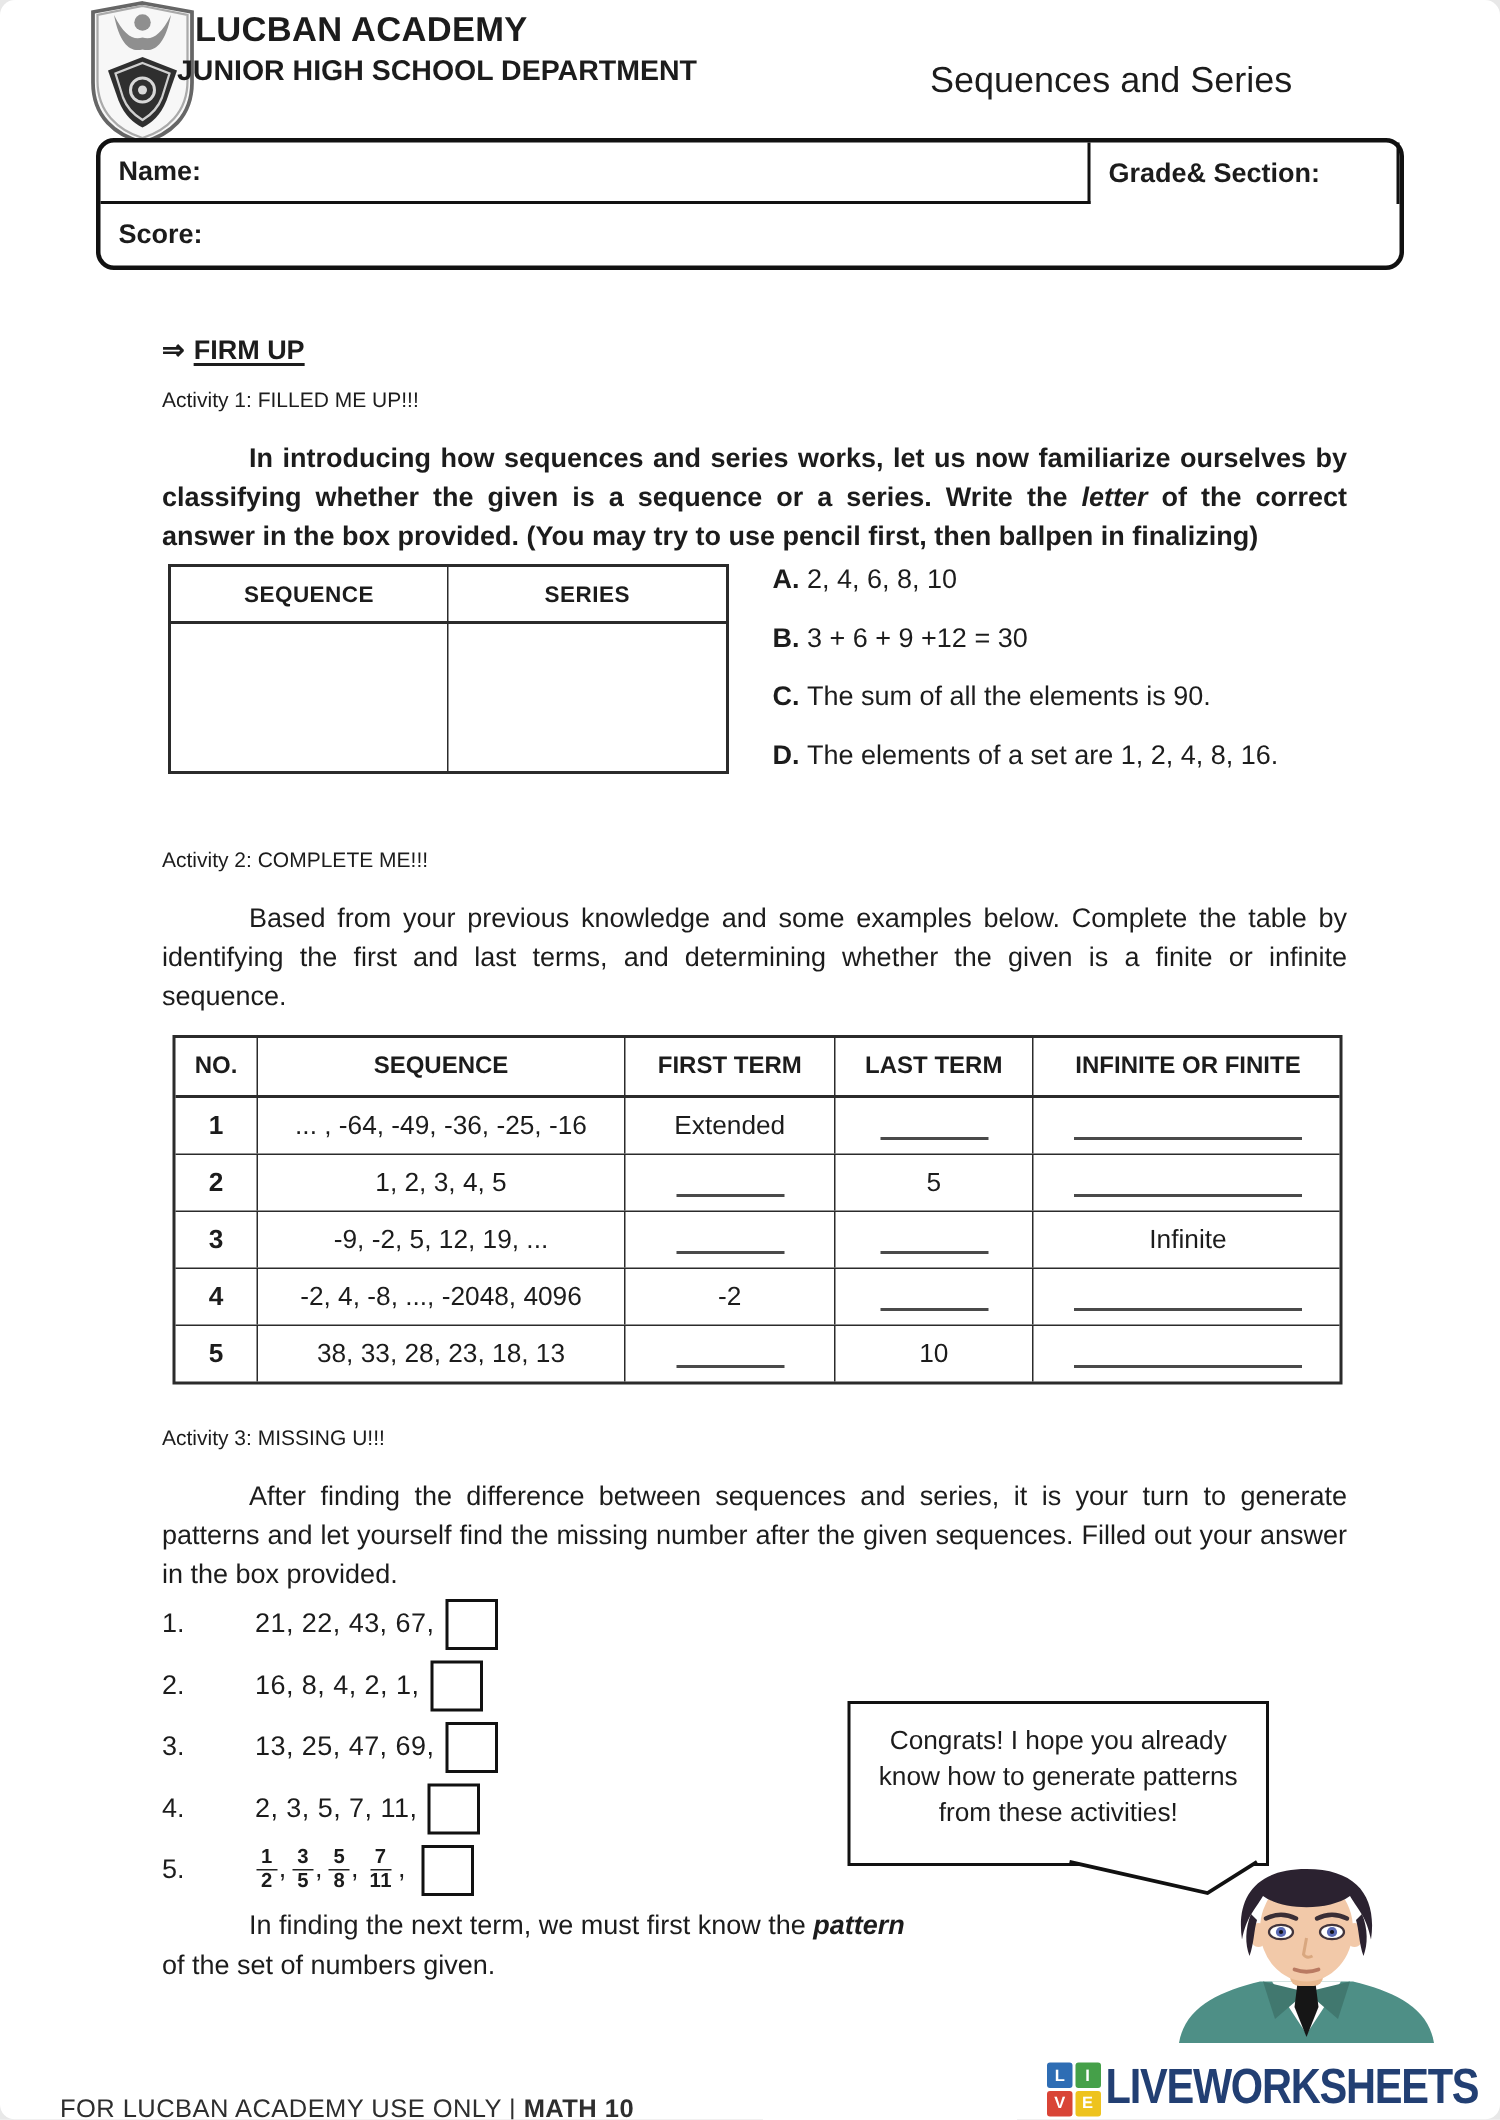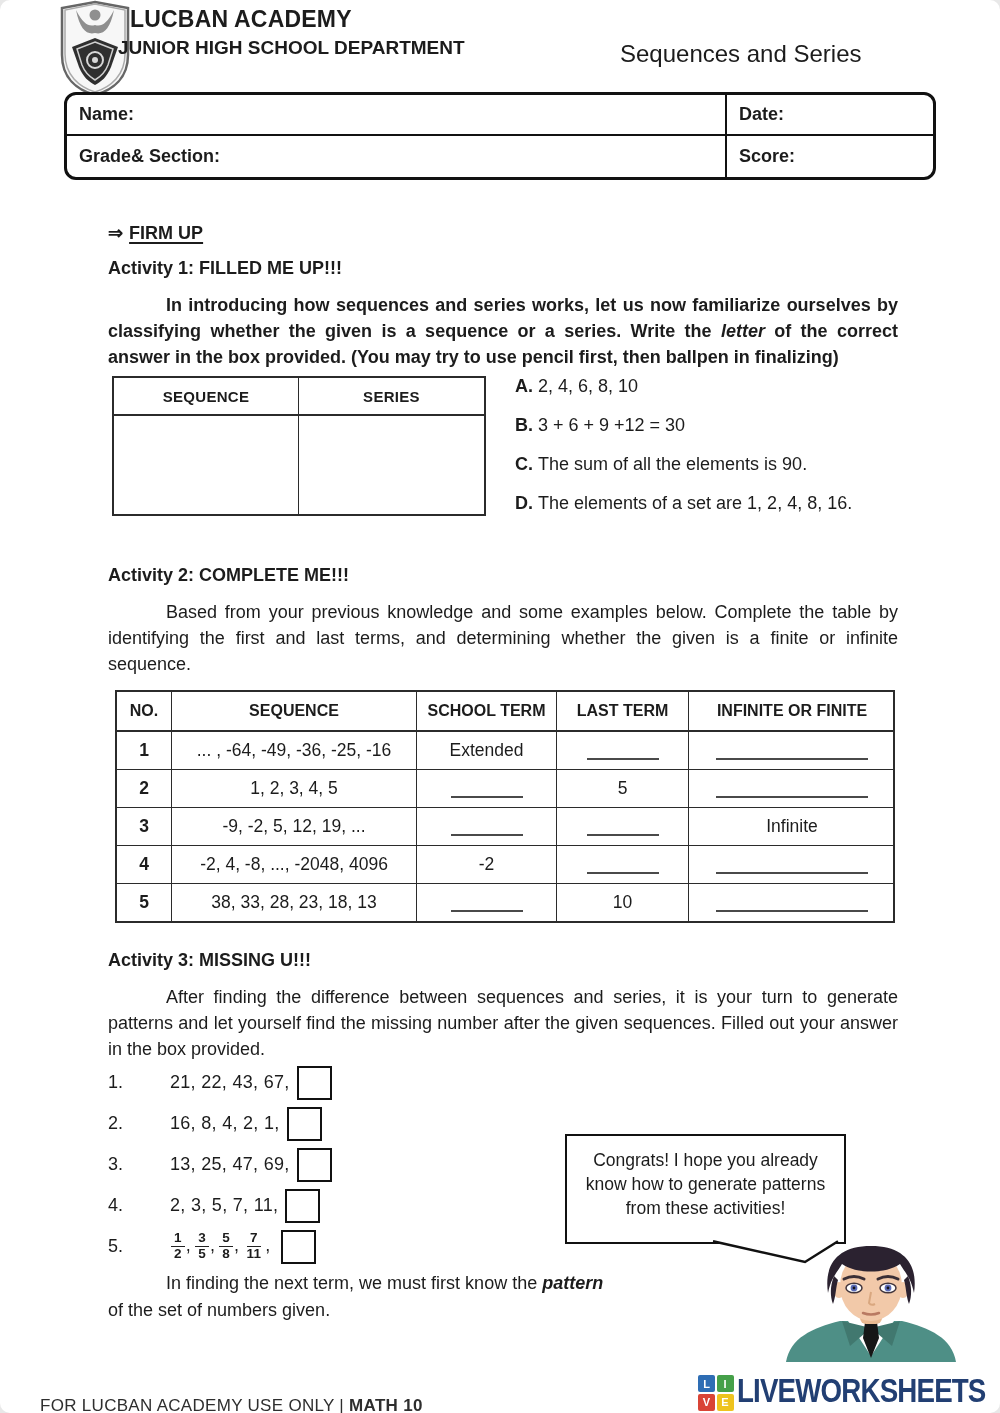--- a/index.html
+++ b/index.html
@@ -23,21 +23,21 @@
     display:grid; grid-template-columns:660px 1fr; grid-template-rows:1fr 1fr;
     background:#fff; box-sizing:border-box;
   }
   .info-cell{display:flex; align-items:center; padding-left:12px; font-size:18px; font-weight:bold; box-sizing:border-box;}
   .info-cell.br{border-right:2.5px solid #111;}
   .info-cell.bb{border-bottom:2.5px solid #111;}
 
   
   .firm-up{left:108px; top:222px; font-size:18px; font-weight:bold;}
   .firm-up .fu-label{text-decoration:underline; text-decoration-thickness:2px; text-underline-offset:3px; margin-left:6px;}
-  .act-title{font-size:18px; font-weight:bold;}
+  .act-title{font-size:14px; font-weight:normal;}
   .para{font-size:18px; line-height:26px; text-align:justify; text-indent:58px; width:790px;}
 
   
   .a1-table{left:112px; top:376px; width:374px; height:140px; border:2.5px solid #2b2b2b; box-sizing:border-box; display:flex; flex-direction:column; background:#fff;}
   .a1-head{display:grid; grid-template-columns:1fr 1fr; height:36px; border-bottom:2.5px solid #2b2b2b;}
   .a1-head div{display:flex; align-items:center; justify-content:center; font-weight:bold; font-size:15px; letter-spacing:.3px;}
   .a1-head div:first-child{border-right:1.5px solid #2b2b2b;}
   .a1-body{display:grid; grid-template-columns:1fr 1fr; flex:1;}
   .a1-body div:first-child{border-right:1.5px solid #2b2b2b;}
 
@@ -112,23 +112,20 @@
   </svg>
 
   <div class="abs school-name">LUCBAN ACADEMY</div>
   <div class="abs department">JUNIOR HIGH SCHOOL DEPARTMENT</div>
   <div class="abs unit-subtitle">Sequences and Series</div>
 
   <div class="abs info-table">
     <div class="info-cell br bb">
         <span>Name:</span>
       </div>
-    <div class="info-cell bb">
-        <span>Date:</span>
-      </div>
     <div class="info-cell br">
         <span>Grade&amp; Section:</span>
       </div>
     <div class="info-cell">
         <span>Score:</span>
       </div>
   </div>
 
   <div class="abs firm-up">
     <span>⇒</span><span class="fu-label">FIRM UP</span>
@@ -155,21 +152,21 @@
     <div class="option"><span class="ltr">D.</span><span>The elements of a set are 1, 2, 4, 8, 16.</span></div>
   </div>
 
   <div class="abs act-title" style="left:108px; top:565px;">Activity 2: COMPLETE ME!!!</div>
   <div class="abs para" style="left:108px; top:599px;">Based from your previous knowledge and some examples below. Complete the table by identifying the first and last terms, and determining whether the given is a finite or infinite sequence.</div>
 
   <div class="abs a2-table" id="a2-table">
     <div class="a2-row hdr">
       <div class="a2-cell">NO.</div>
       <div class="a2-cell">SEQUENCE</div>
-      <div class="a2-cell">SCHOOL TERM</div>
+      <div class="a2-cell">FIRST TERM</div>
       <div class="a2-cell">LAST TERM</div>
       <div class="a2-cell">INFINITE OR FINITE</div>
     </div>
 
   <div class="a2-row">
         <div class="a2-cell">1</div>
         <div class="a2-cell">... , -64, -49, -36, -25, -16</div>
         <div class="a2-cell">Extended</div>
         <div class="a2-cell">
           <span class="blank short"></span>

